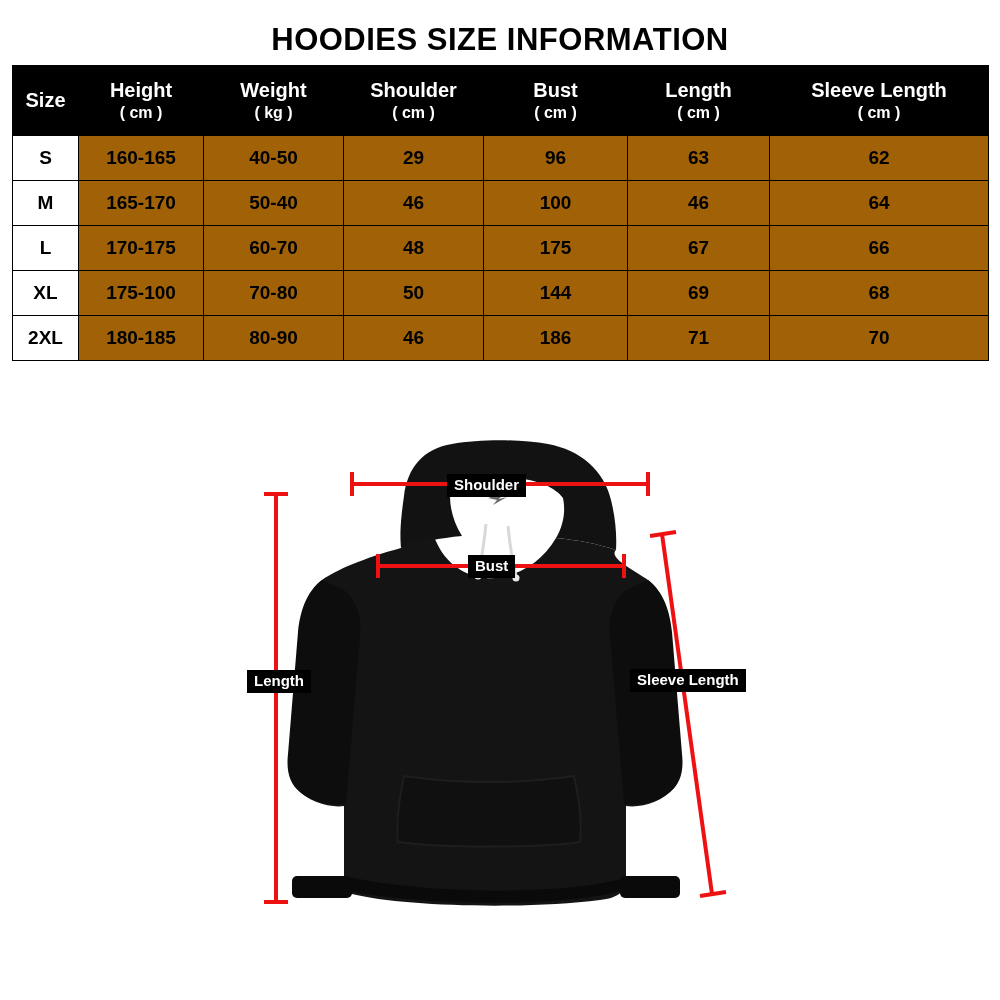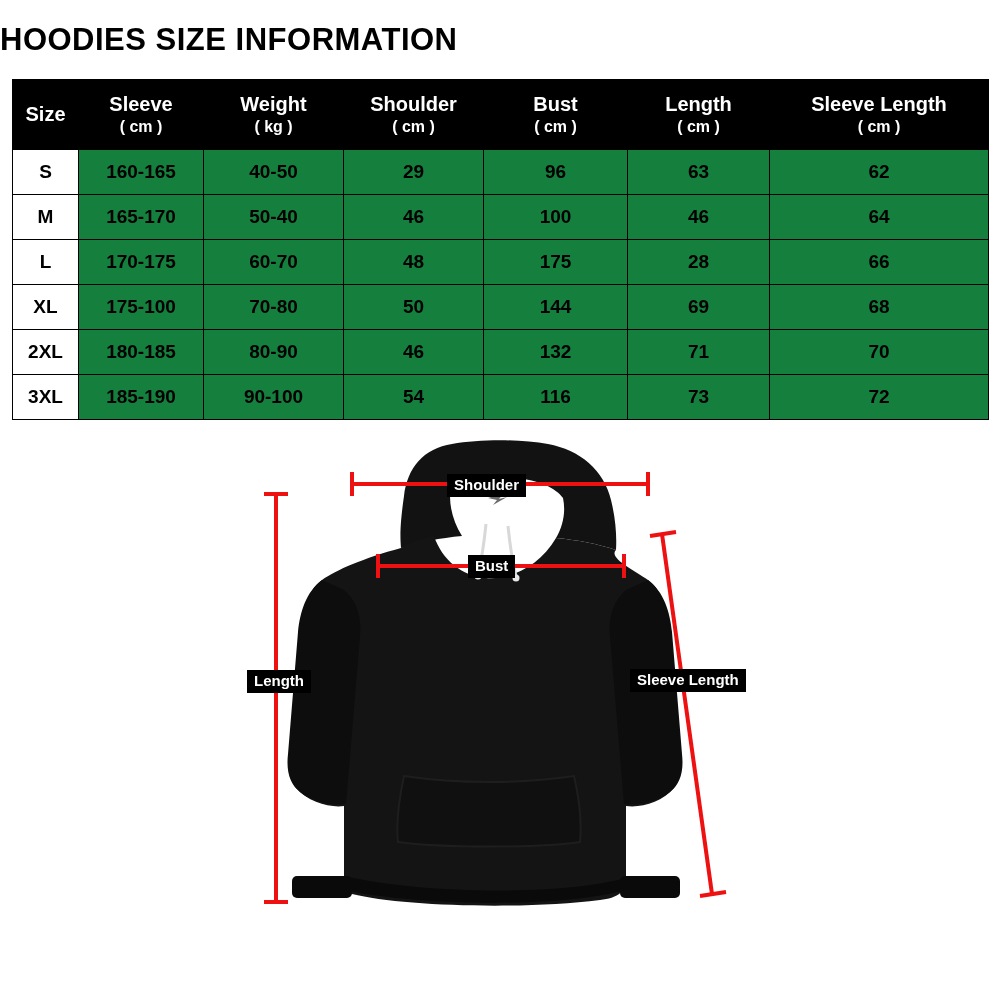--- a/index.html
+++ b/index.html
@@ -13,30 +13,31 @@
     position: relative;
     width: 1000px; height: 1000px;
     overflow: hidden;
     background: #ffffff;
   }
 
   
   .title {
     position: absolute;
     top: 22px; left: 0; width: 1000px;
+    text-align: center;
     font-size: 31px;
     font-weight: bold;
     letter-spacing: 0.5px;
     color: #000;
   }
 
   
   .table-wrap {
     position: absolute;
-    top: 79px; left: 12px;
+    top: 65px; left: 12px;
     width: 976px;
   }
   table.size-table {
     width: 976px;
     border-collapse: collapse;
     table-layout: fixed;
   }
   table.size-table th,
   table.size-table td {
     border: 1px solid #000;
@@ -54,21 +55,21 @@
     font-size: 20px;
     padding: 2px 2px;
   }
   table.size-table thead th .unit {
     display: block;
     font-size: 16px;
     font-weight: bold;
   }
   table.size-table tbody td {
     height: 45px;
-    background: #15803d;
+    background: #a16207;
     font-weight: bold;
     font-size: 19px;
   }
   table.size-table tbody td.col-size {
     background: #ffffff;
   }
   
   col.c0 { width: 66px; }
   col.c1 { width: 125px; }
   col.c2 { width: 140px; }
@@ -120,21 +121,21 @@
           <col class="c5">
           <col class="c6">
       </colgroup>
       <thead>
         <tr>
           <th>
             <span>Size</span>
             <span class="unit"></span>
           </th>
           <th>
-            <span>Sleeve</span>
+            <span>Height</span>
             <span class="unit">( cm )</span>
           </th>
           <th>
             <span>Weight</span>
             <span class="unit">( kg )</span>
           </th>
           <th>
             <span>Shoulder</span>
             <span class="unit">( cm )</span>
           </th>
@@ -170,49 +171,40 @@
           <td>100</td>
           <td>46</td>
           <td>64</td>
         </tr>
         <tr>
           <td class="col-size">L</td>
           <td>170-175</td>
           <td>60-70</td>
           <td>48</td>
           <td>175</td>
-          <td>28</td>
+          <td>67</td>
           <td>66</td>
         </tr>
         <tr>
           <td class="col-size">XL</td>
           <td>175-100</td>
           <td>70-80</td>
           <td>50</td>
           <td>144</td>
           <td>69</td>
           <td>68</td>
         </tr>
         <tr>
           <td class="col-size">2XL</td>
           <td>180-185</td>
           <td>80-90</td>
           <td>46</td>
-          <td>132</td>
+          <td>186</td>
           <td>71</td>
           <td>70</td>
-        </tr>
-        <tr>
-          <td class="col-size">3XL</td>
-          <td>185-190</td>
-          <td>90-100</td>
-          <td>54</td>
-          <td>116</td>
-          <td>73</td>
-          <td>72</td>
         </tr>
       </tbody>
     </table>
   </div>
 
   <div class="illo">
     <svg class="hoodie-svg" width="1000" height="576" viewBox="0 0 1000 576">
 
       <g>
 

